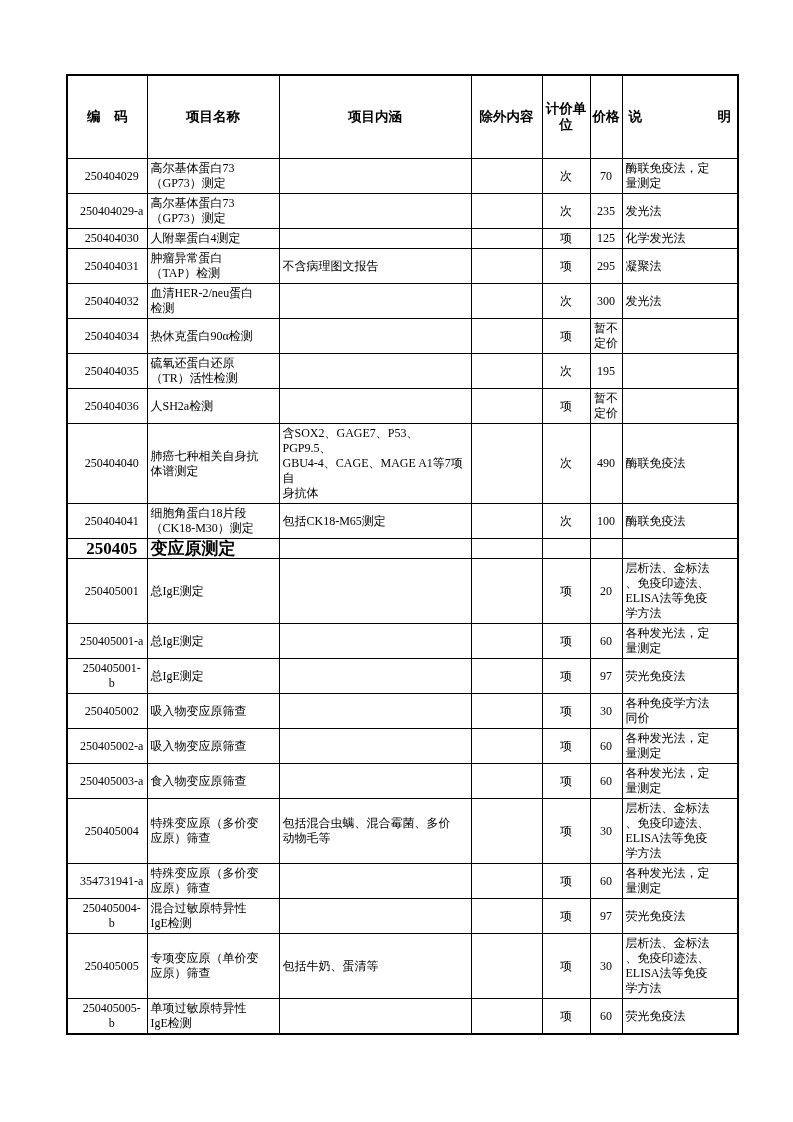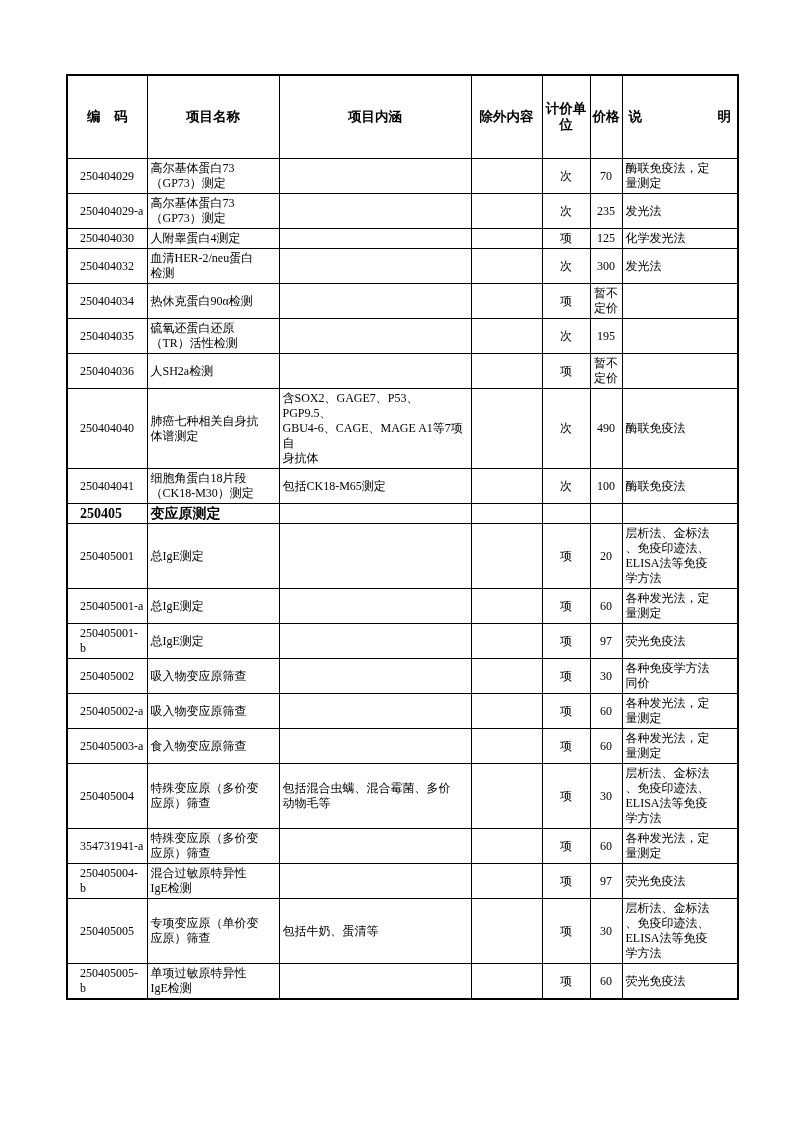--- a/index.html
+++ b/index.html
@@ -26,24 +26,24 @@
     font-weight:bold;font-size:13.5px;line-height:16px;
     text-align:center;height:33px;padding:1px 2px;
   }
   col.w-code{width:80px;}
   col.w-name{width:132px;}
   col.w-content{width:192px;}
   col.w-exclude{width:71px;}
   col.w-unit{width:48px;}
   col.w-price{width:32px;}
   col.w-note{width:116px;}
-  td.c-code{text-align:left;padding-left:12px;margin-top:31px;}
+  td.c-code{text-align:center;padding-left:12px;margin-top:31px;}
   td.c-name,td.c-content,td.c-note{text-align:left;}
   td.c-unit,td.c-price{text-align:center;padding:2px 1px;}
-  tr.section td{font-weight:bold;font-size:14px;}
+  tr.section td{font-weight:bold;font-size:17px;}
   th.c-note .spread{display:flex;justify-content:space-between;padding:0 4px;}
   
   th.c-price{padding:1px 0;margin-left:32px;}
 </style>
 </head>
 <body>
 
 <div class="sheet">
   <table>
     <colgroup>
@@ -96,20 +96,30 @@
         <tr>
           <td class="c-code">250404030</td>
           <td class="c-name">人附睾蛋白4测定</td>
           <td class="c-content"></td>
           <td class="c-exclude"></td>
           <td class="c-unit">项</td>
           <td class="c-price">125</td>
           <td class="c-note">化学发光法</td>
         </tr>
         <tr>
+          <td class="c-code">250404031</td>
+          <td class="c-name">肿瘤异常蛋白
+（TAP）检测</td>
+          <td class="c-content">不含病理图文报告</td>
+          <td class="c-exclude"></td>
+          <td class="c-unit">项</td>
+          <td class="c-price">295</td>
+          <td class="c-note">凝聚法</td>
+        </tr>
+        <tr>
           <td class="c-code">250404032</td>
           <td class="c-name">血清HER-2/neu蛋白
 检测</td>
           <td class="c-content"></td>
           <td class="c-exclude"></td>
           <td class="c-unit">次</td>
           <td class="c-price">300</td>
           <td class="c-note">发光法</td>
         </tr>
         <tr>
@@ -140,21 +150,21 @@
           <td class="c-unit">项</td>
           <td class="c-price">暂不
 定价</td>
           <td class="c-note"></td>
         </tr>
         <tr>
           <td class="c-code">250404040</td>
           <td class="c-name">肺癌七种相关自身抗
 体谱测定</td>
           <td class="c-content">含SOX2、GAGE7、P53、PGP9.5、
-GBU4-6、CAGE、MAGE A1等7项自
+GBU4-4、CAGE、MAGE A1等7项自
 身抗体</td>
           <td class="c-exclude"></td>
           <td class="c-unit">次</td>
           <td class="c-price">490</td>
           <td class="c-note">酶联免疫法</td>
         </tr>
         <tr>
           <td class="c-code">250404041</td>
           <td class="c-name">细胞角蛋白18片段
 （CK18-M30）测定</td>

